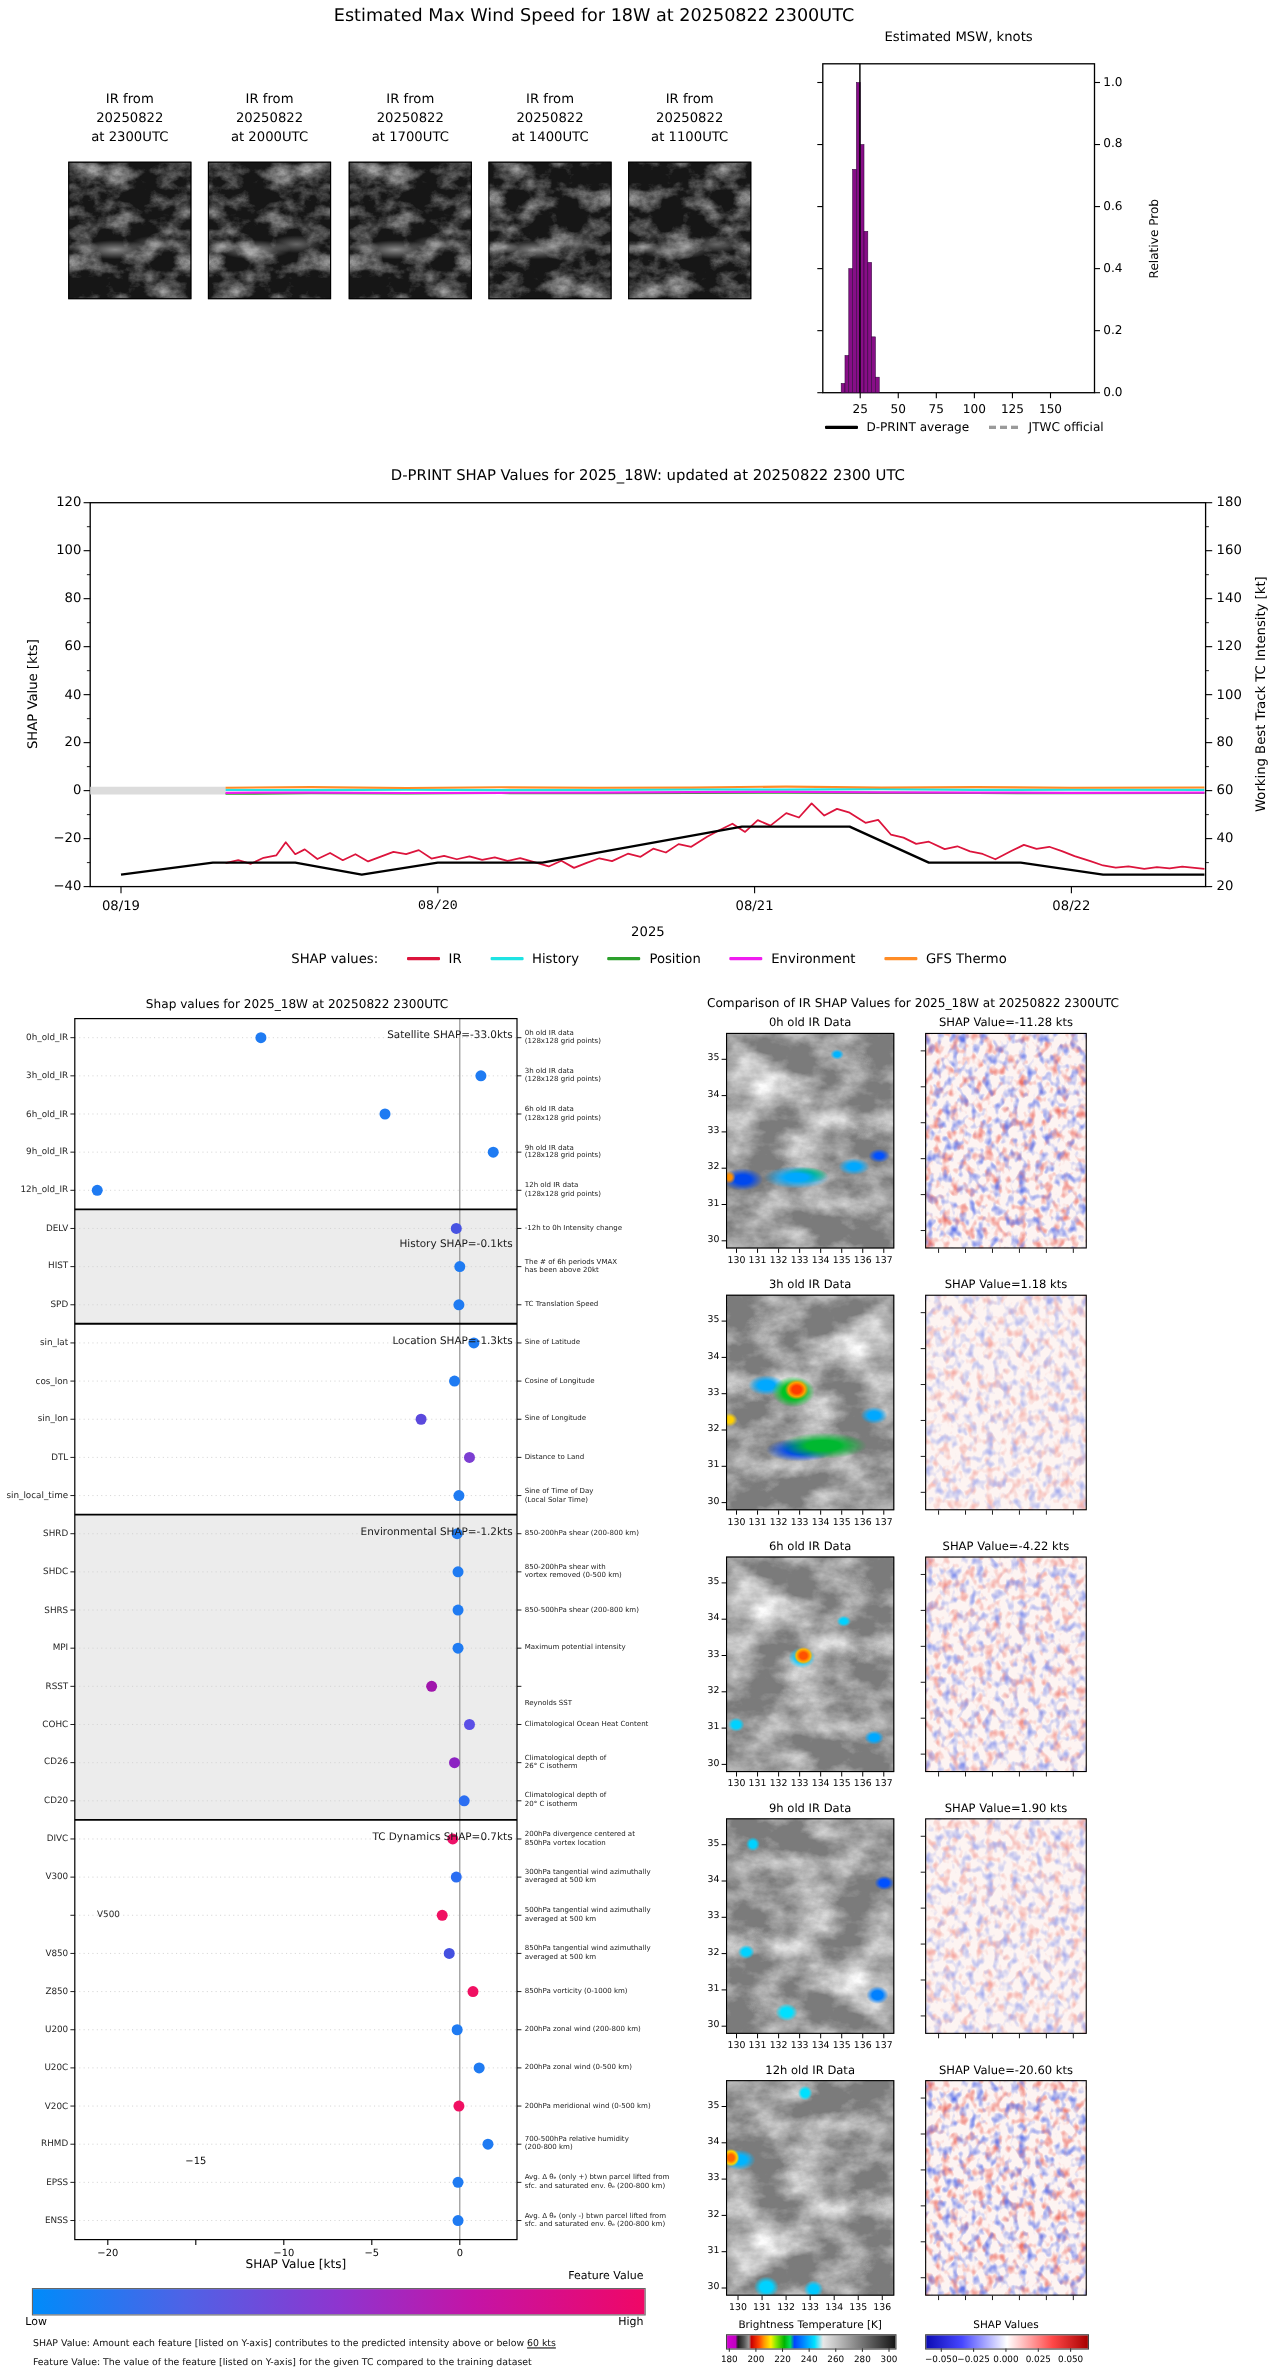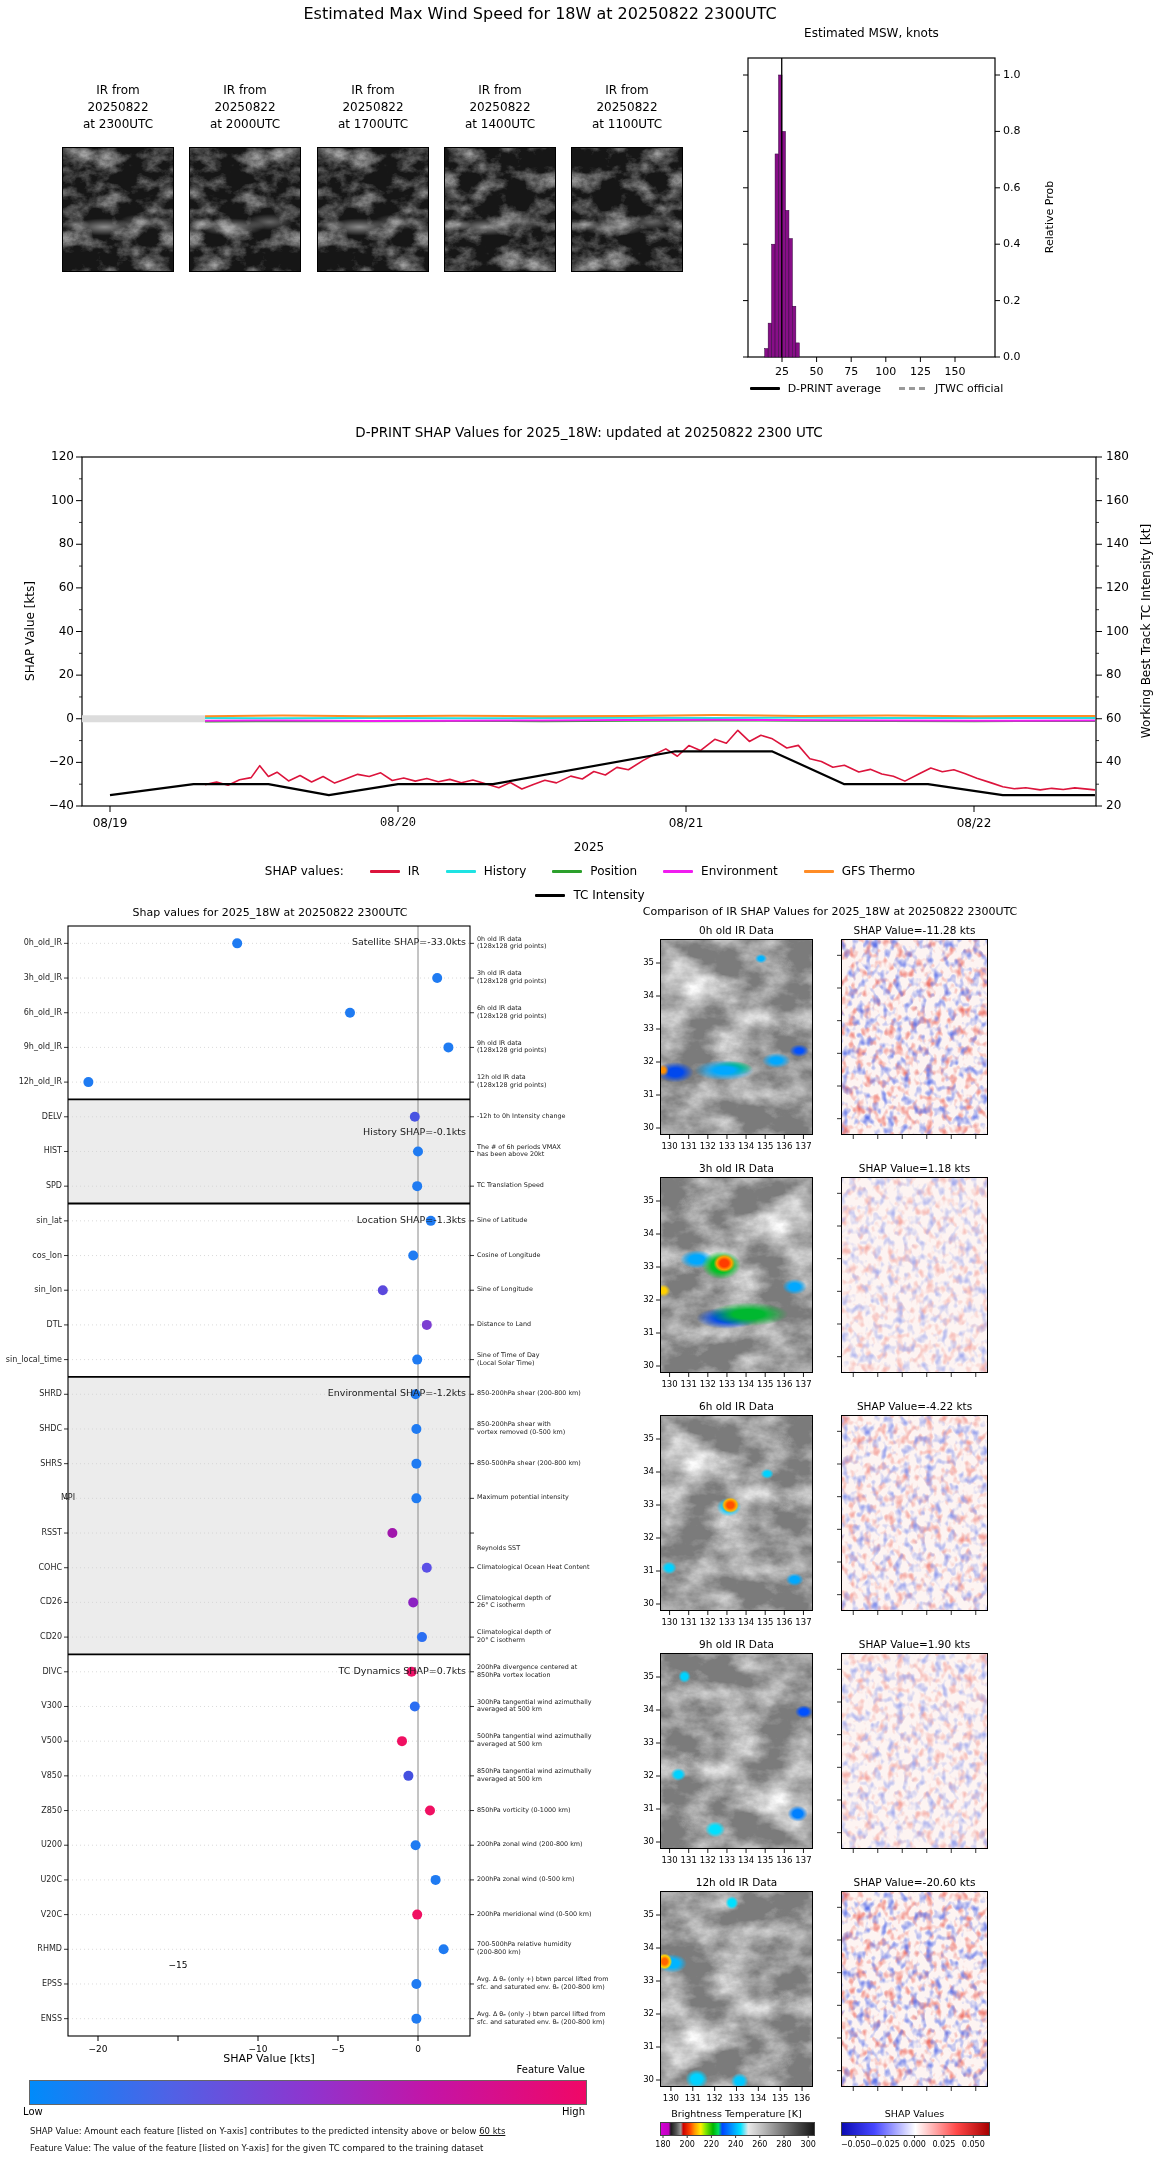--- a/index.html
+++ b/index.html
@@ -604,26 +604,20 @@
         </div>
         <div class="legend-item">
           <div class="lg-line" style="background: rgb(240, 29, 240);"></div>
           <div>Environment</div>
         </div>
         <div class="legend-item">
           <div class="lg-line" style="background: rgb(255, 140, 38);"></div>
           <div>GFS Thermo</div>
         </div>
       </div>
-    <div id="ts-legend2" class="legend-row" style="left:120px;top:888px;width:940px">
-        <div class="legend-item">
-          <div class="lg-line" style="background: rgb(0, 0, 0);"></div>
-          <div>TC Intensity</div>
-        </div>
-      </div>
 
     <div class="txt ctr bs-title" style="left:40px;top:906px;width:460px">Shap values for 2025_18W at 20250822 2300UTC</div>
     <div class="txt ctr bs-xlabel" style="left:68px;top:2052px;width:402px">SHAP Value [kts]</div>
     <div class="txt rgt cb-title" style="left:335px;top:2064px;width:250px">Feature Value</div>
     <div class="fvbar abs" style="left:29px;top:2080px;width:556px;height:23px"></div>
     <div class="txt cb-title" style="left:23px;top:2106px">Low</div>
     <div class="txt rgt cb-title" style="left:485px;top:2106px;width:100px">High</div>
     <div class="txt foot" style="left:30px;top:2126px"><span>SHAP Value: Amount each feature [listed on Y-axis] contributes to the predicted intensity above or below </span><span class="uline">60 kts</span></div>
     <div class="txt foot" style="left:30px;top:2143px">Feature Value: The value of the feature [listed on Y-axis] for the given TC compared to the training dataset</div>
 
@@ -724,39 +718,39 @@
       <div class="txt rgt bs-ylab" style="left: 0px; top: 1354.59px; width: 62px;">sin_local_time</div>
       <div class="bs-ann" style="left: 477px; top: 1343.59px; width: 180px; height: 32px;">Sine of Time of Day
 (Local Solar Time)</div>
       <div class="txt rgt bs-ylab" style="left: 0px; top: 1389.28px; width: 62px;">SHRD</div>
       <div class="bs-ann" style="left: 477px; top: 1378.28px; width: 180px; height: 32px;">850-200hPa shear (200-800 km)</div>
       <div class="txt rgt bs-ylab" style="left: 0px; top: 1423.97px; width: 62px;">SHDC</div>
       <div class="bs-ann" style="left: 477px; top: 1412.97px; width: 180px; height: 32px;">850-200hPa shear with
 vortex removed (0-500 km)</div>
       <div class="txt rgt bs-ylab" style="left: 0px; top: 1458.66px; width: 62px;">SHRS</div>
       <div class="bs-ann" style="left: 477px; top: 1447.66px; width: 180px; height: 32px;">850-500hPa shear (200-800 km)</div>
-      <div class="txt rgt bs-ylab" style="left: 0px; top: 1493.34px; width: 62px; margin-left: 13px;">MPI</div>
+      <div class="txt rgt bs-ylab" style="left: 0px; top: 1493.34px; width: 62px;">MPI</div>
       <div class="bs-ann" style="left: 477px; top: 1482.34px; width: 180px; height: 32px;">Maximum potential intensity</div>
       <div class="txt rgt bs-ylab" style="left: 0px; top: 1528.03px; width: 62px;">RSST</div>
       <div class="bs-ann" style="left: 477px; top: 1533px; width: 180px; height: 32px;">Reynolds SST</div>
       <div class="txt rgt bs-ylab" style="left: 0px; top: 1562.72px; width: 62px;">COHC</div>
       <div class="bs-ann" style="left: 477px; top: 1551.72px; width: 180px; height: 32px;">Climatological Ocean Heat Content</div>
       <div class="txt rgt bs-ylab" style="left: 0px; top: 1597.41px; width: 62px;">CD26</div>
       <div class="bs-ann" style="left: 477px; top: 1586.41px; width: 180px; height: 32px;">Climatological depth of
 26° C isotherm</div>
       <div class="txt rgt bs-ylab" style="left: 0px; top: 1632.09px; width: 62px;">CD20</div>
       <div class="bs-ann" style="left: 477px; top: 1621.09px; width: 180px; height: 32px;">Climatological depth of
 20° C isotherm</div>
       <div class="txt rgt bs-ylab" style="left: 0px; top: 1666.78px; width: 62px;">DIVC</div>
       <div class="bs-ann" style="left: 477px; top: 1655.78px; width: 180px; height: 32px;">200hPa divergence centered at
 850hPa vortex location</div>
       <div class="txt rgt bs-ylab" style="left: 0px; top: 1701.47px; width: 62px;">V300</div>
       <div class="bs-ann" style="left: 477px; top: 1690.47px; width: 180px; height: 32px;">300hPa tangential wind azimuthally
 averaged at 500 km</div>
-      <div class="txt rgt bs-ylab" style="left: 0px; top: 1736.16px; width: 62px;">V500</div>
+      <div class="txt rgt bs-ylab" style="left: 0px; top: 1736.16px; width: 62px; padding-left: 47px;">V500</div>
       <div class="bs-ann" style="left: 477px; top: 1725.16px; width: 180px; height: 32px;">500hPa tangential wind azimuthally
 averaged at 500 km</div>
       <div class="txt rgt bs-ylab" style="left: 0px; top: 1770.84px; width: 62px;">V850</div>
       <div class="bs-ann" style="left: 477px; top: 1759.84px; width: 180px; height: 32px;">850hPa tangential wind azimuthally
 averaged at 500 km</div>
       <div class="txt rgt bs-ylab" style="left: 0px; top: 1805.53px; width: 62px;">Z850</div>
       <div class="bs-ann" style="left: 477px; top: 1794.53px; width: 180px; height: 32px;">850hPa vorticity (0-1000 km)</div>
       <div class="txt rgt bs-ylab" style="left: 0px; top: 1840.22px; width: 62px;">U200</div>
       <div class="bs-ann" style="left: 477px; top: 1829.22px; width: 180px; height: 32px;">200hPa zonal wind (200-800 km)</div>
       <div class="txt rgt bs-ylab" style="left: 0px; top: 1874.91px; width: 62px;">U20C</div>

